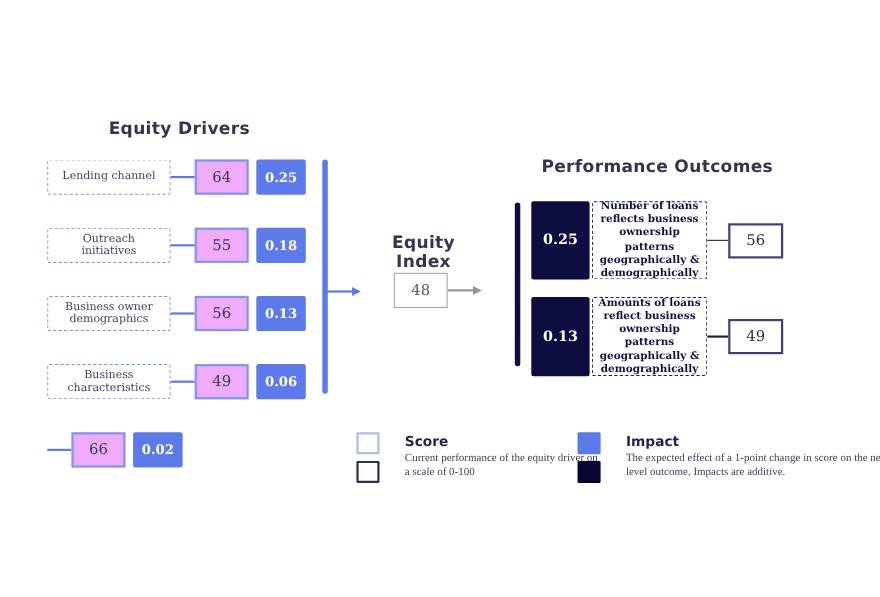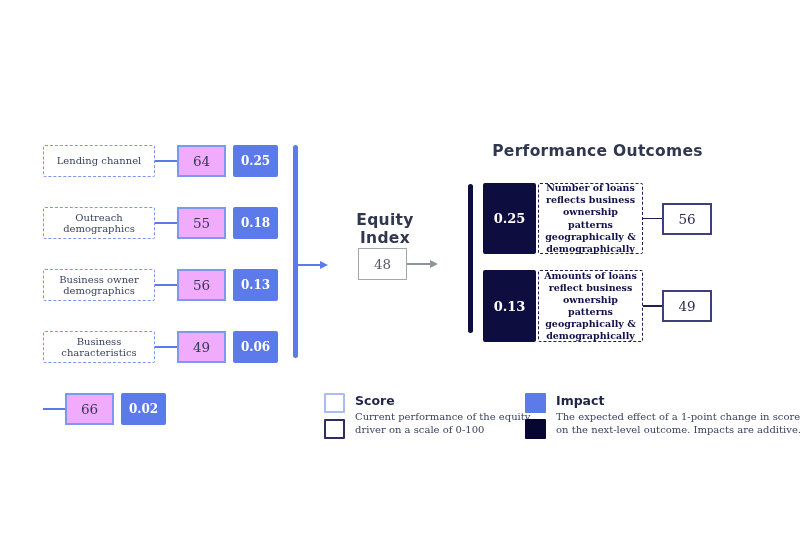--- a/index.html
+++ b/index.html
@@ -64,48 +64,49 @@
     display:flex;align-items:center;justify-content:center;font-size:13.5px;color:#2b2b50;
   }
   
   .legend{position:absolute;display:flex;}
   .legend-swatches{display:flex;flex-direction:column;gap:6px;}
   .sw{box-sizing:border-box;width:21px;height:20px;border-radius:1px;}
   .sw-score-light{border:2.6px solid #a9bcf4;background:#fff;}
   .sw-score-dark{border:2.2px solid #2d2d5f;background:#fff;}
   .sw-impact-blue{background:#5c7ae9;}
   .sw-impact-navy{background:#060630;}
-  .legend-text{margin-left:10px;}
+  .legend-text{margin-left:23px;}
   .legend-title{
     font-family:"DejaVu Sans","Liberation Sans",sans-serif;font-weight:bold;
     font-size:12.5px;color:#1f2548;margin-bottom:2px;
   }
-  .legend-desc{font-size:10px;line-height:1.3;color:#3a4263;}
+  .legend-desc{font-size:10px;line-height:1.3;color:#3a4263;font-family:Liberation Serif, serif;}
   .desc-score{width:176px;}
   .desc-impact{width:248px;}
 </style>
 </head>
 <body>
 
 <div class="canvas">
 
+  <div class="section-title" style="left:43px;top:108px;width:240px;">Equity Drivers</div>
   <div class="section-title" style="left:330px;top:211px;width:110px;">Equity Index</div>
   <div class="section-title" style="left:470px;top:142px;width:255px;">Performance Outcomes</div>
 
   <div class="drivers-rows">
 
     <div class="driver-row">
       <div class="label-box">Lending channel</div>
       <div class="connector-blue"></div>
       <div class="score-box">64</div>
       <div class="impact-box">0.25</div>
     </div>
 
     <div class="driver-row">
-      <div class="label-box">Outreach demographics</div>
+      <div class="label-box">Outreach initiatives</div>
       <div class="connector-blue"></div>
       <div class="score-box">55</div>
       <div class="impact-box">0.18</div>
     </div>
 
     <div class="driver-row">
       <div class="label-box">Business owner demographics</div>
       <div class="connector-blue"></div>
       <div class="score-box">56</div>
       <div class="impact-box">0.13</div>

